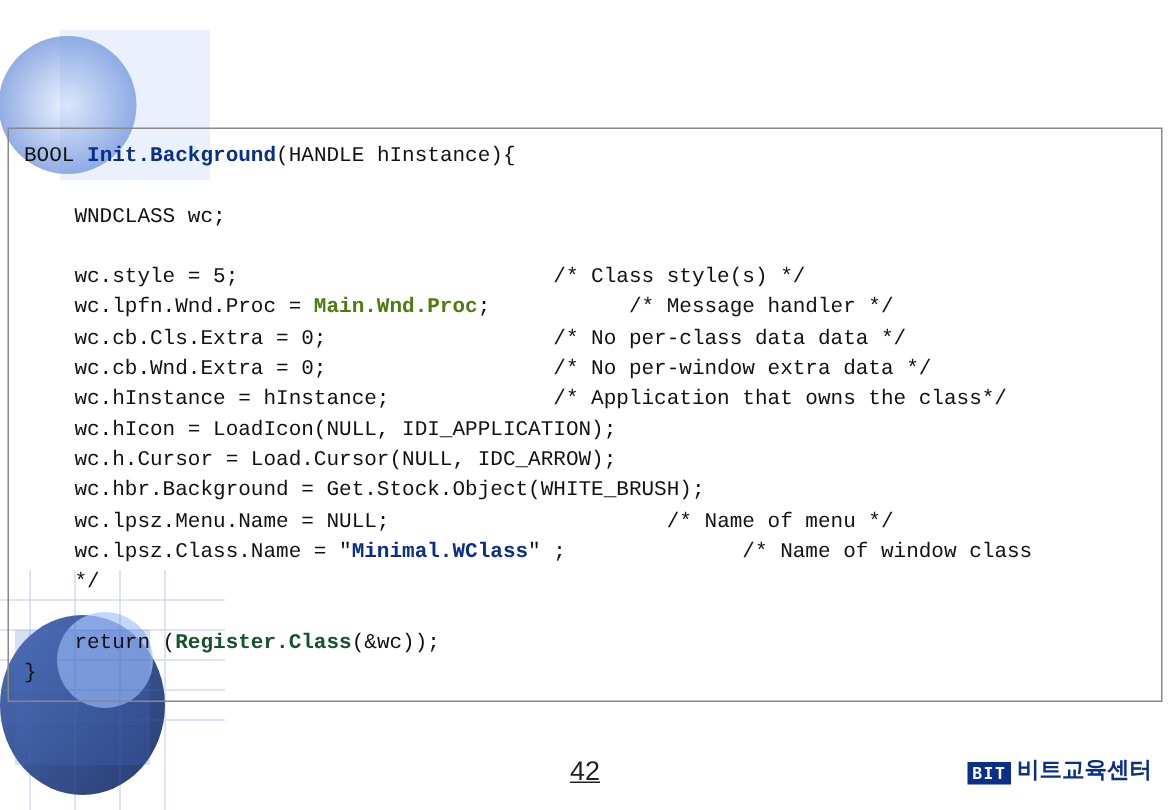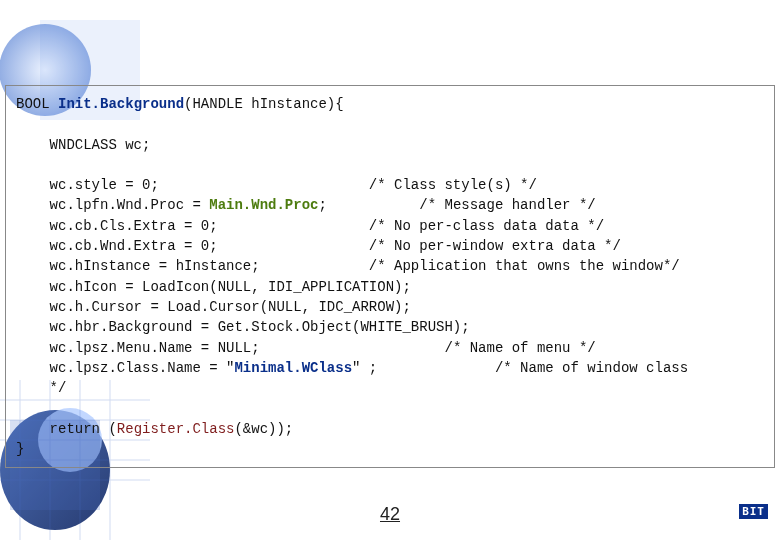--- a/index.html
+++ b/index.html
@@ -30,21 +30,21 @@
     border: 1px solid #888;
     background: rgba(255,255,255,0.0);
     line-height: 1.45;
     z-index: 2;
     white-space: pre;
     color: #111;
   }
   .hl-init { color: #0a2f8a; font-weight: bold; }
   .hl-main { color: #4d7c0f; font-weight: bold; }
   .hl-min  { color: #0a2f8a; font-weight: bold; }
-  .hl-reg  { color: #7f1d1d; font-weight: normal; }
+  .hl-reg  { color: #14532d; font-weight: bold; }
   .footer {
     position: absolute;
     bottom: 10px;
     left: 0;
     right: 0;
     height: 26px;
     z-index: 3;
   }
   .page-num {
     position: absolute;
@@ -106,33 +106,34 @@
     <line x1="50" y1="380" x2="50" y2="540"></line>
     <line x1="80" y1="380" x2="80" y2="540"></line>
     <line x1="110" y1="380" x2="110" y2="540"></line>
   </g>
 </svg>
 
 <div class="code-box"><span>BOOL </span><span class="hl-init">Init.Background</span><span>(HANDLE hInstance){</span>
 
 <span>    WNDCLASS wc;</span>
 
-<span>    wc.style = 0;                         </span><span>/* Class style(s) */</span>
+<span>    wc.style = 5;                         </span><span>/* Class style(s) */</span>
 <span>    wc.lpfn.Wnd.Proc = </span><span class="hl-main">Main.Wnd.Proc</span><span>;           </span><span>/* Message handler */</span>
 <span>    wc.cb.Cls.Extra = 0;                  </span><span>/* No per-class data data */</span>
 <span>    wc.cb.Wnd.Extra = 0;                  </span><span>/* No per-window extra data */</span>
-<span>    wc.hInstance = hInstance;             </span><span>/* Application that owns the window*/</span>
+<span>    wc.hInstance = hInstance;             </span><span>/* Application that owns the class*/</span>
 <span>    wc.hIcon = LoadIcon(NULL, IDI_APPLICATION);</span>
 <span>    wc.h.Cursor = Load.Cursor(NULL, IDC_ARROW);</span>
 <span>    wc.hbr.Background = Get.Stock.Object(WHITE_BRUSH);</span>
 <span>    wc.lpsz.Menu.Name = NULL;                      </span><span>/* Name of menu */</span>
 <span>    wc.lpsz.Class.Name = "</span><span class="hl-min">Minimal.WClass</span><span>" ;              </span><span>/* Name of window class</span>
 <span>    */</span>
 
 <span>    return (</span><span class="hl-reg">Register.Class</span><span>(&amp;wc));</span>
 <span>}</span></div>
 
 <div class="footer">
   <span class="page-num">42</span>
   <span class="brand">
     <span class="logo">BIT</span>
+    <span>비트교육센터</span>
   </span>
 </div>
 
 </body></html>

